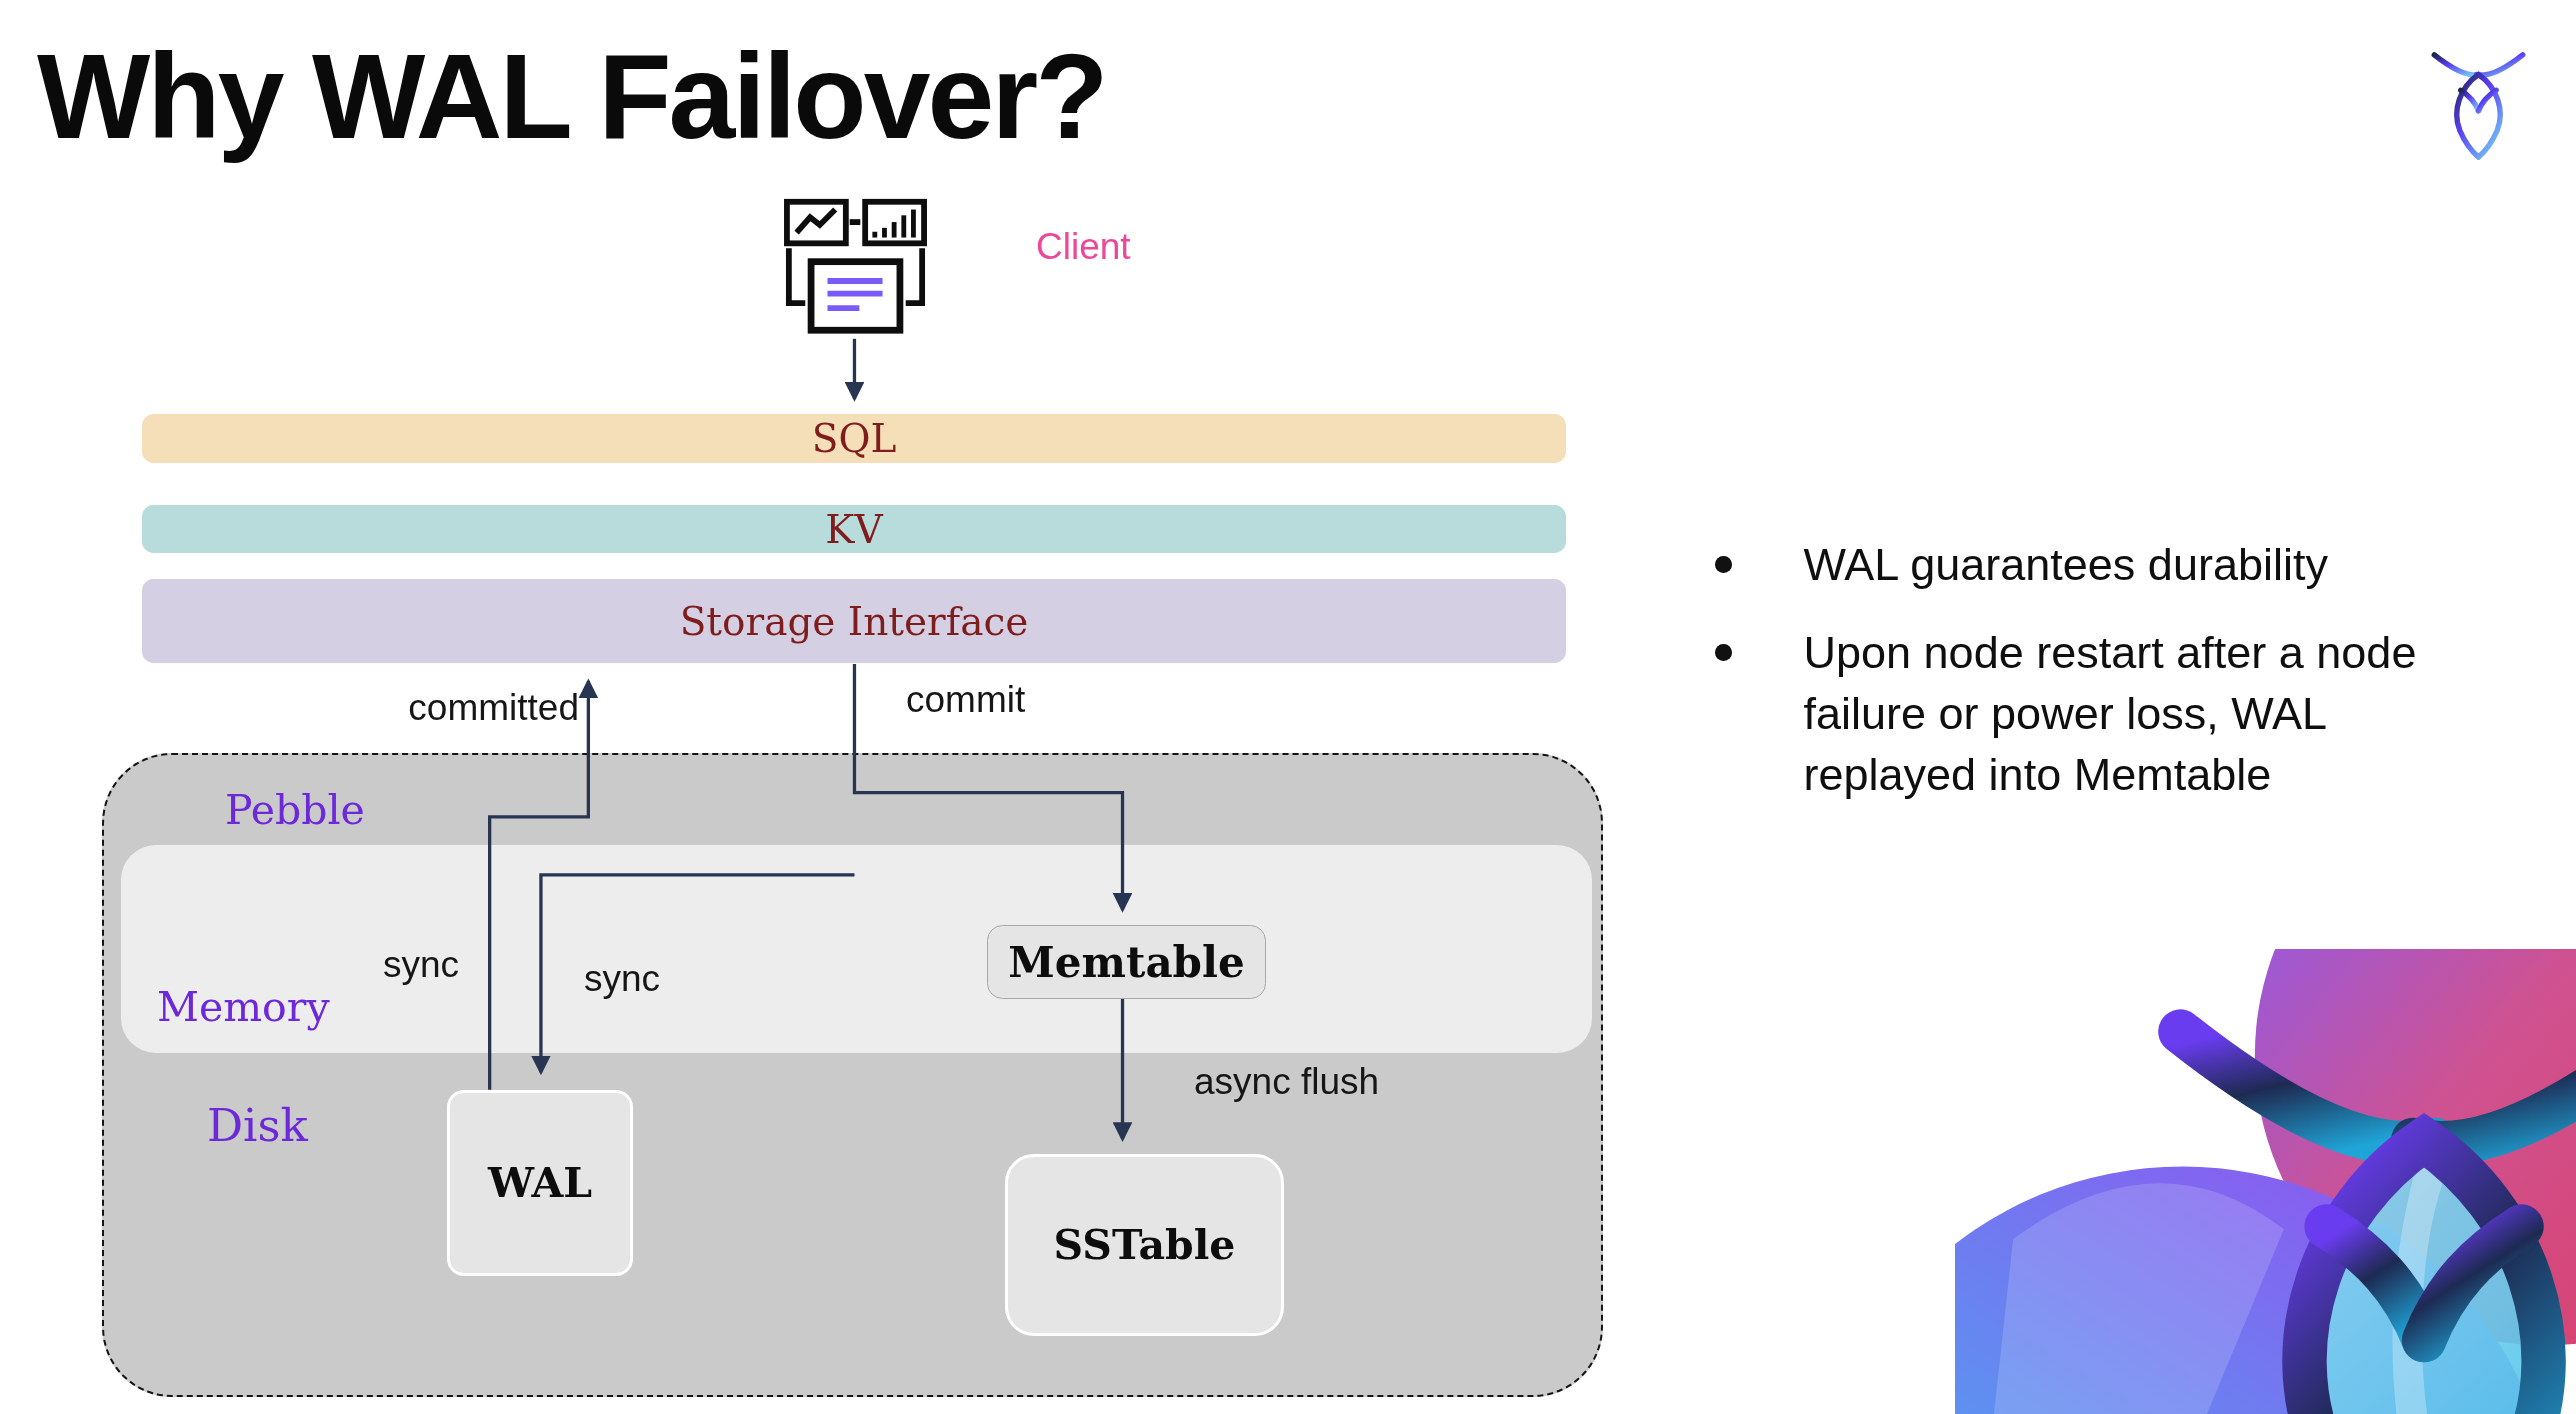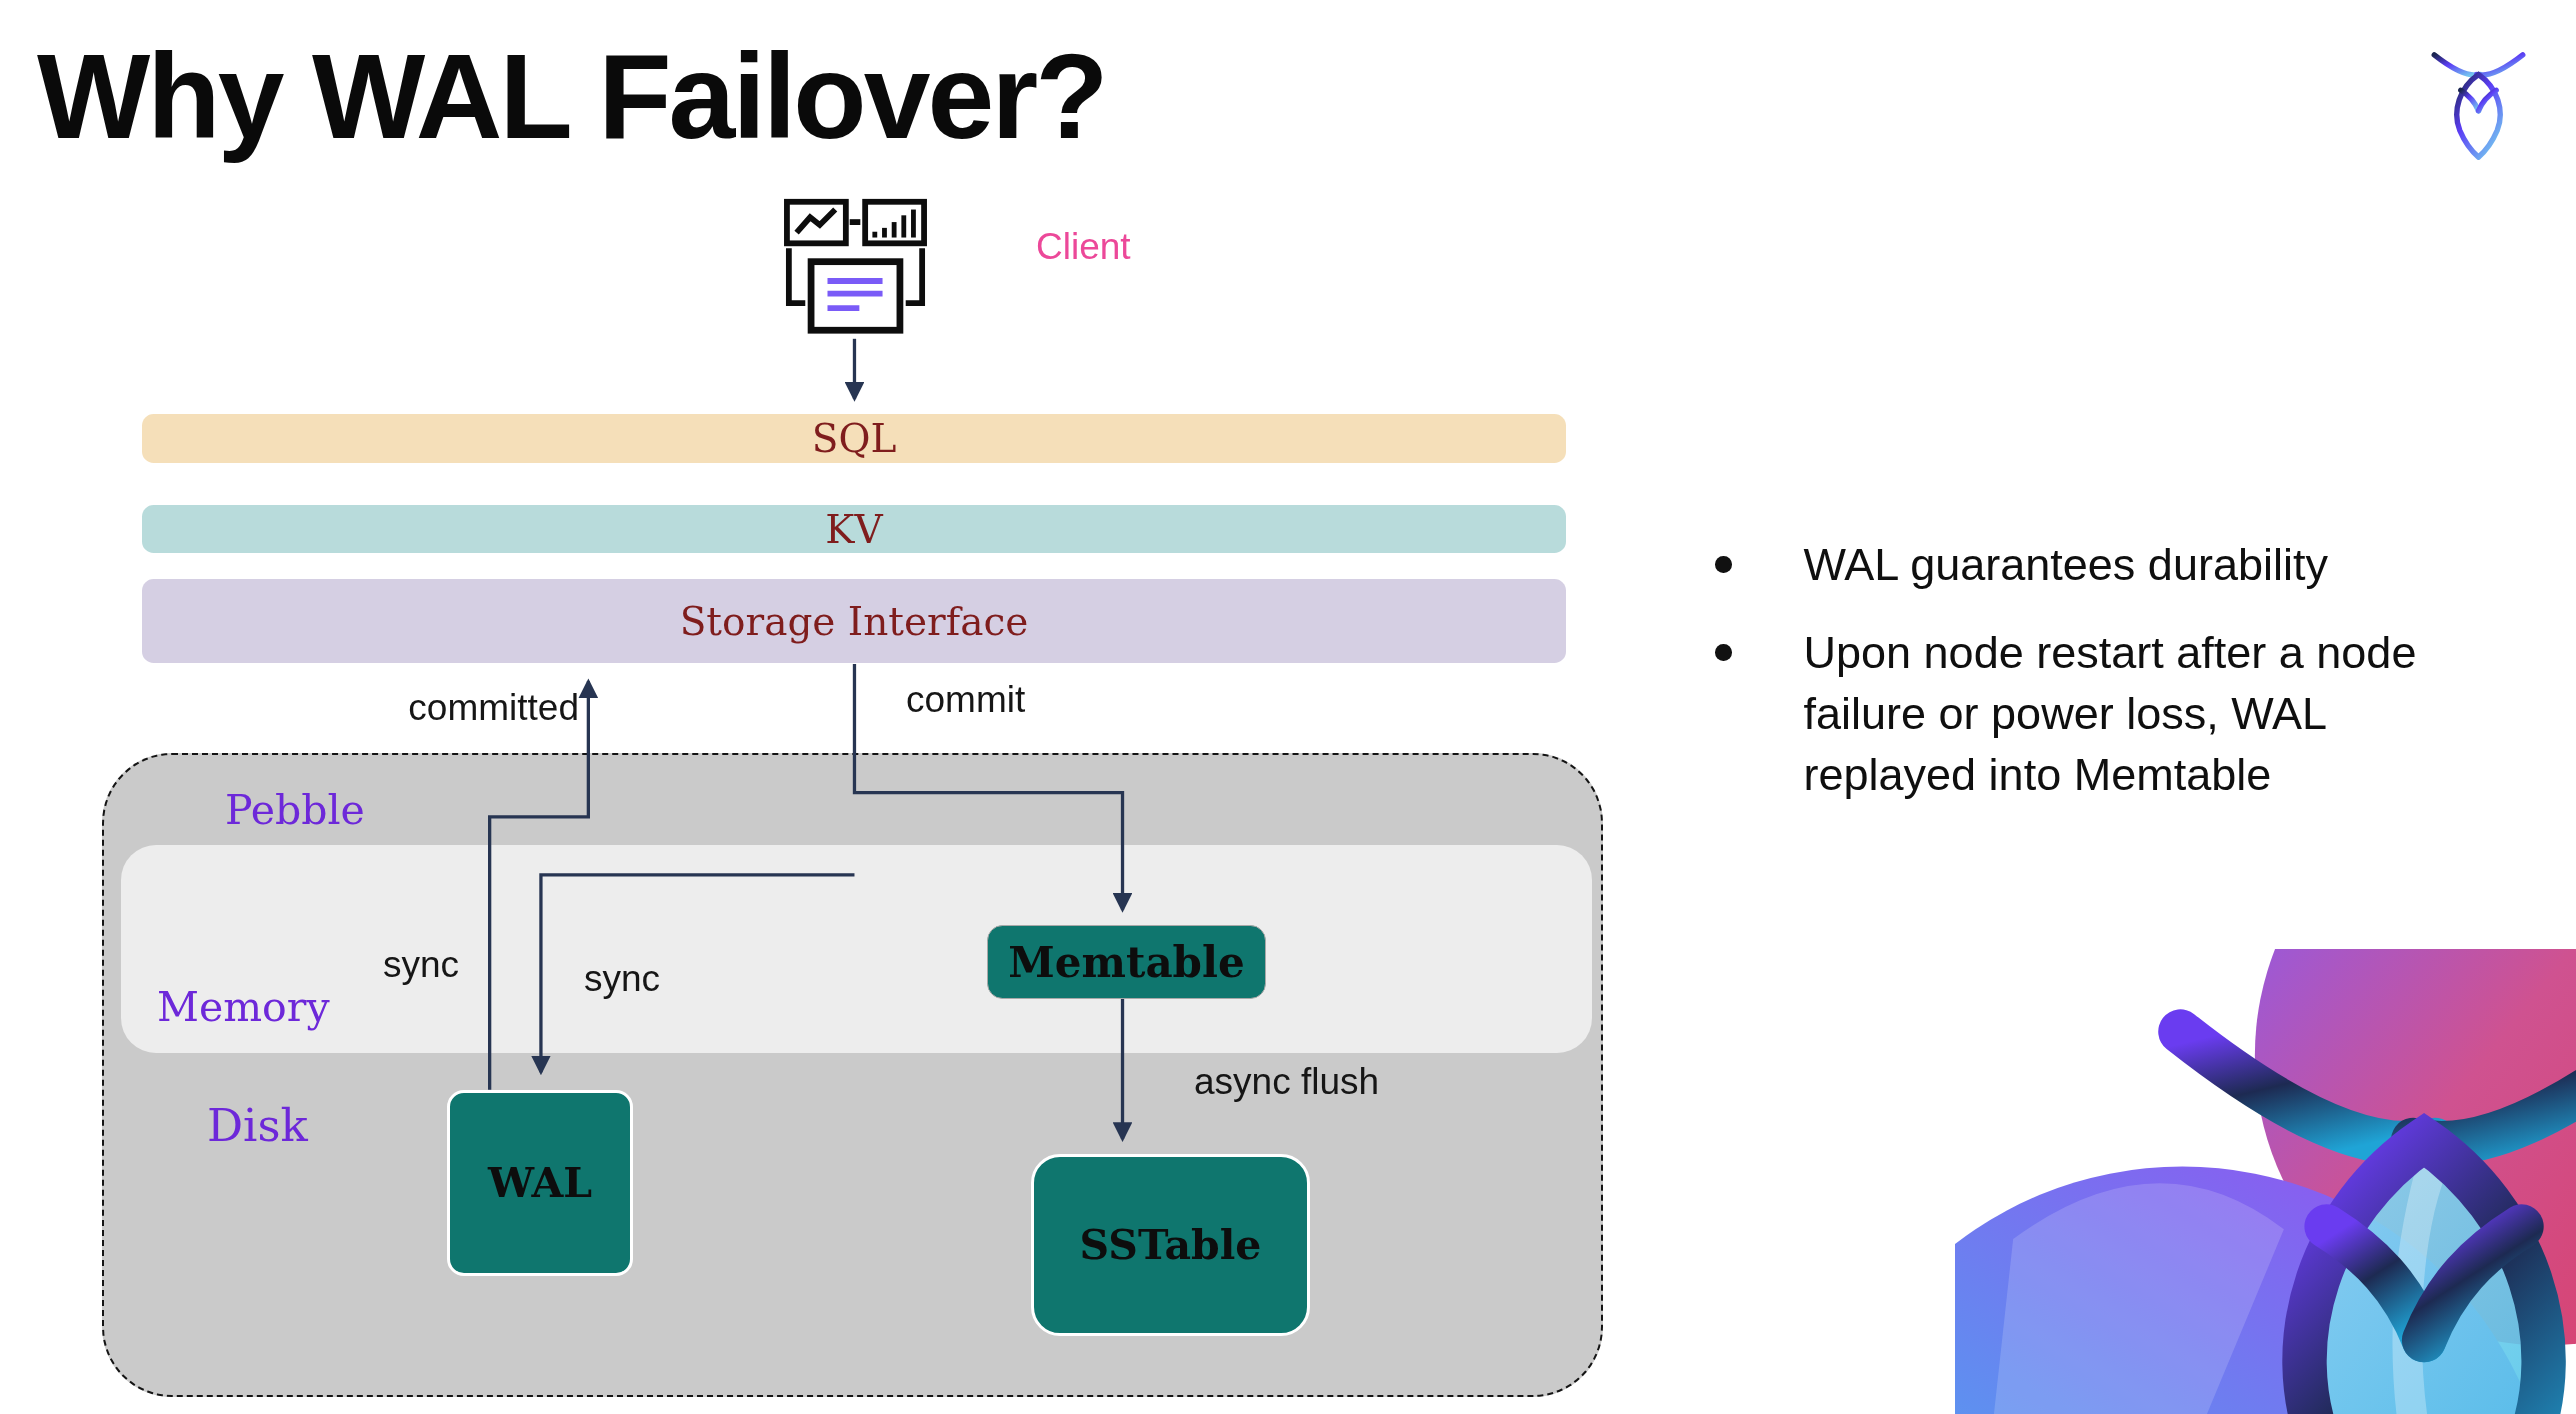--- a/index.html
+++ b/index.html
@@ -42,26 +42,26 @@
     background:#ededed; border-radius:35px;
   }
   .zone-label { font-family:"DejaVu Serif", serif; color:#6d28d9; }
   .pebble-label { left:225px; top:786px; font-size:41px; }
   .memory-label { left:157px; top:983px; font-size:41px; }
   .disk-label   { left:207px; top:1099px; font-size:45px; }
 
   
   .node {
     display:flex; align-items:center; justify-content:center;
-    background:#0f766e; box-sizing:border-box;
+    background:#e5e5e5; box-sizing:border-box;
     font-family:"DejaVu Serif", serif; font-weight:bold; color:#0d0d0d;
   }
   .node-wal      { left:447px;  top:1090px; width:186px; height:186px; border-radius:17px; border:3.9px solid #ffffff; font-size:41px; }
   .node-memtable { left:987px; top:925px;  width:279px; height:74px;  border-radius:15.5px; border:1.9px solid #a8a8a8; font-size:42px; }
-  .node-sstable  { left:1031px; top:1154px; width:279px; height:182px; border-radius:29px; border:3.9px solid #ffffff; font-size:41px; }
+  .node-sstable  { left:1005px; top:1154px; width:279px; height:182px; border-radius:29px; border:3.9px solid #ffffff; font-size:41px; }
 
   
   .edge-label { font-size:37px; color:#161616; white-space:nowrap; }
   .lbl-committed { left:358px;  top:687px; width:221px; text-align:right; }
   .lbl-commit    { left:906px;  top:679px; }
   .lbl-sync-upper{ left:383px;  top:944px; }
   .lbl-sync-lower{ left:584px;  top:958px; }
   .lbl-async     { left:1194px; top:1061px; }
 
   

